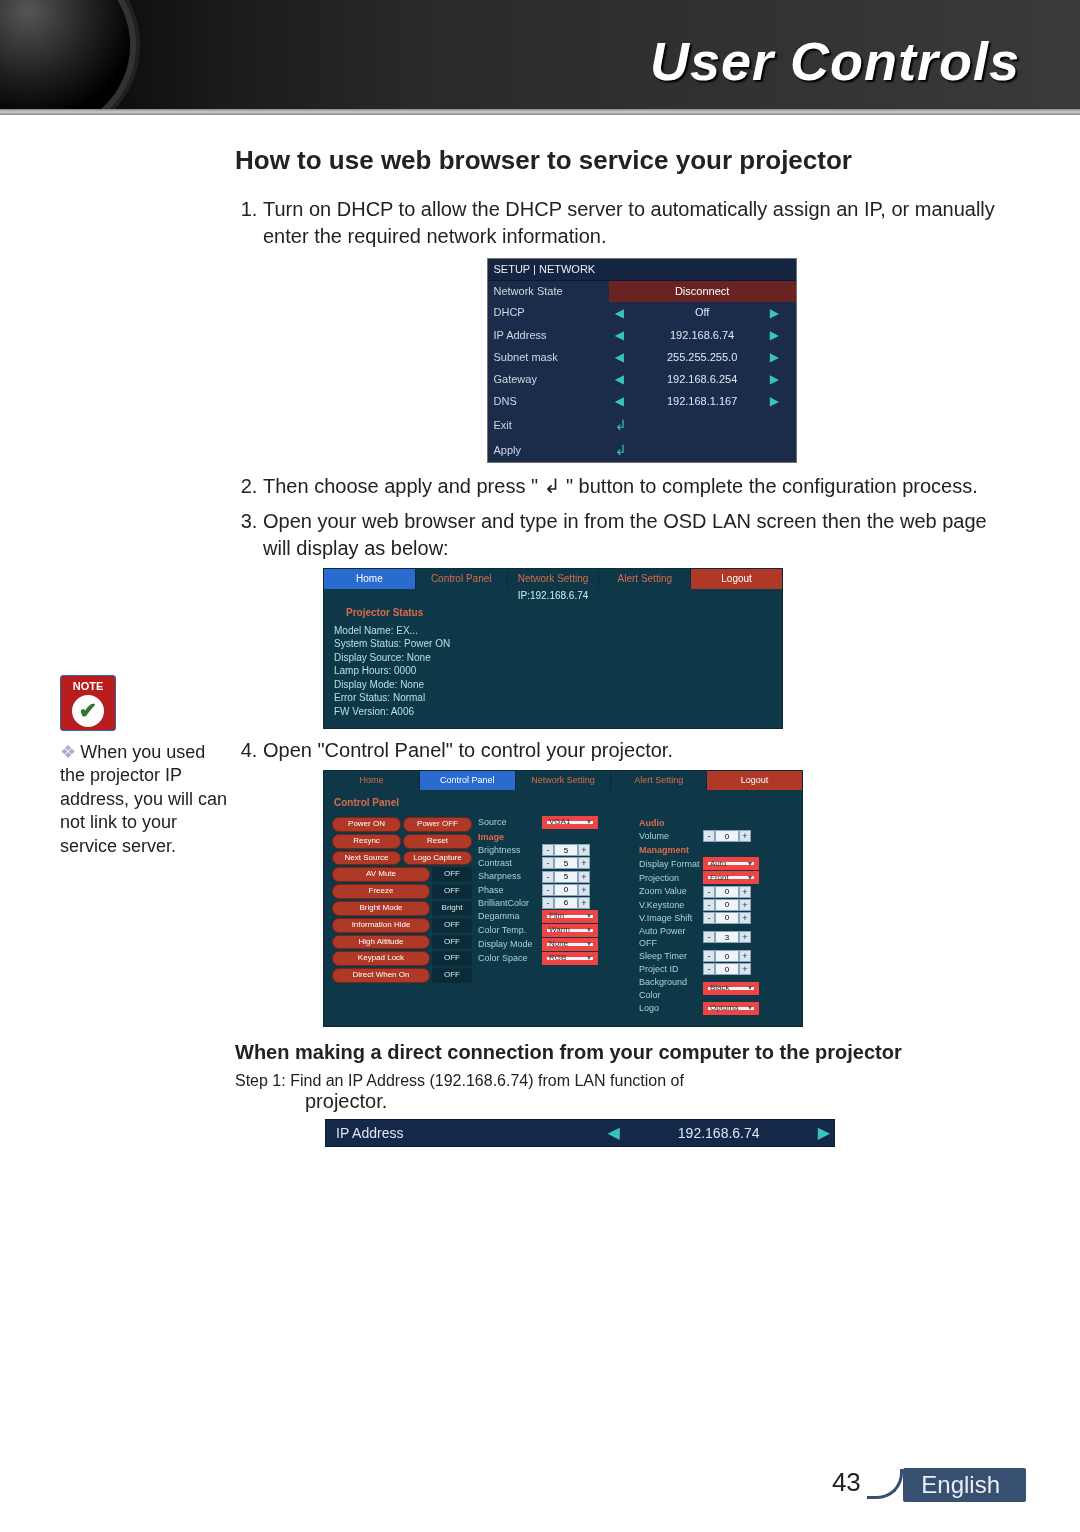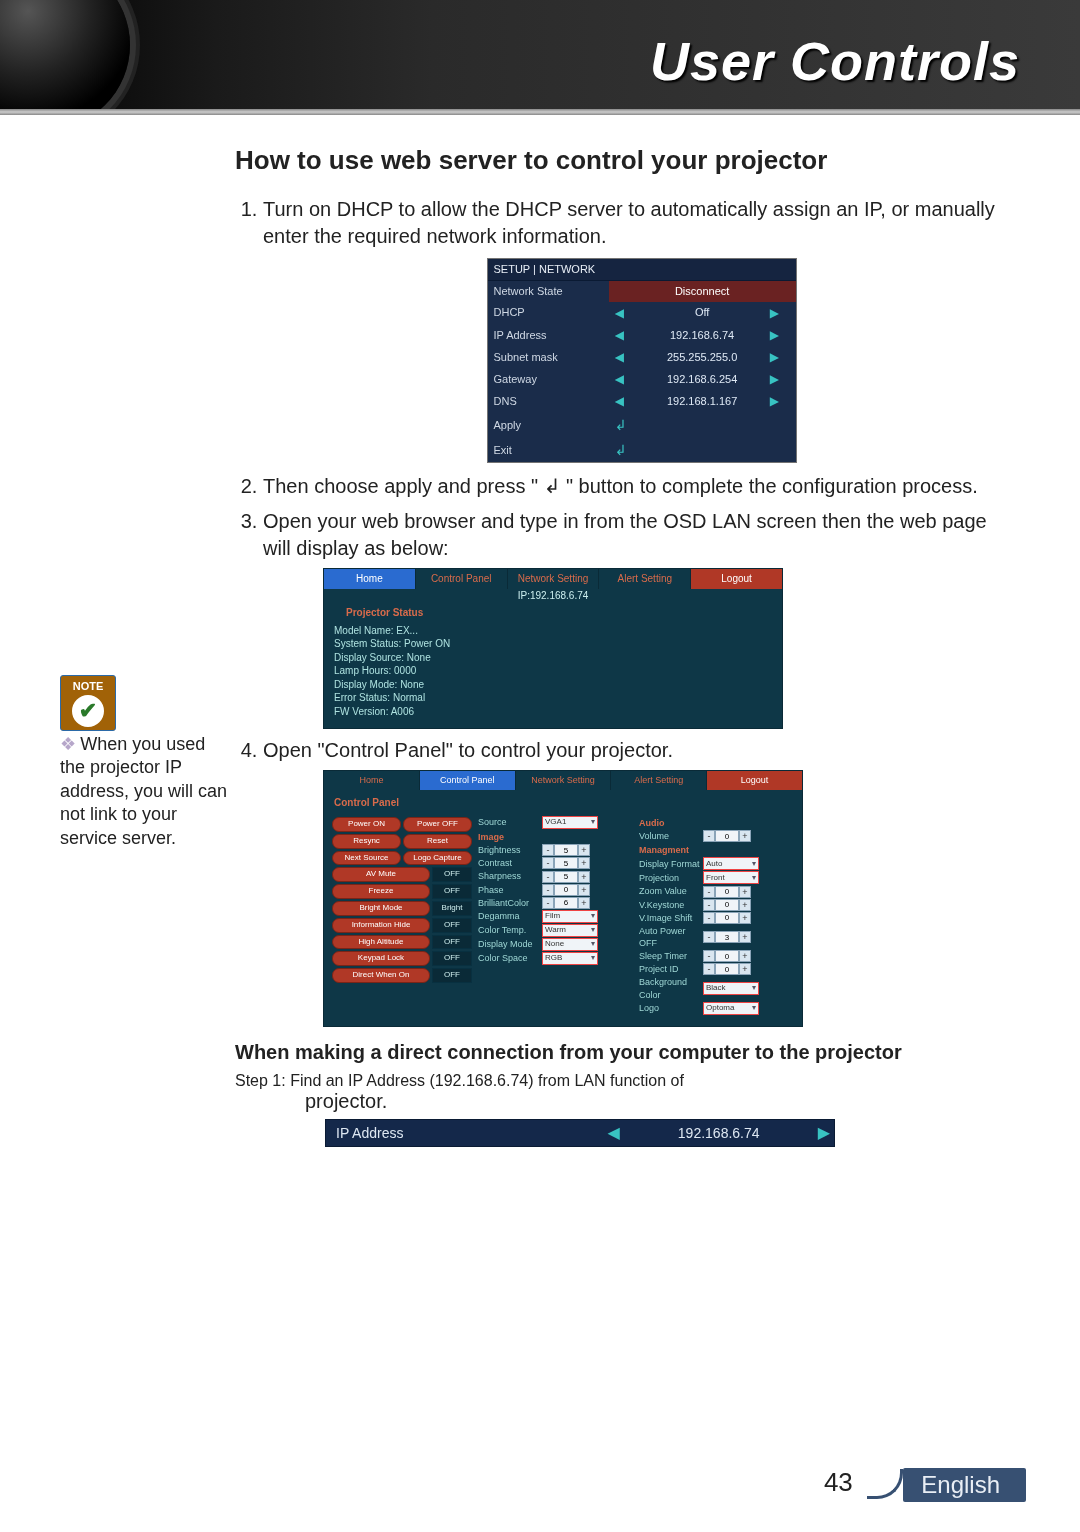--- a/index.html
+++ b/index.html
@@ -15,21 +15,21 @@
   .content { padding: 30px 60px 30px 60px; position:relative; }
   .main { margin-left: 175px; }
   .main h2 { font-size:26px; font-weight:bold; margin-bottom:20px; }
   .main ol { list-style: decimal; padding-left: 28px; }
   .main ol > li { font-size:20px; line-height:1.35; margin-bottom:8px; }
   .step-sub { font-weight: bold; font-size:20px; margin:14px 0 8px 0; }
   .step1-text { font-size:16px; margin-left:0; }
   .step1-sub { margin-left: 70px; font-size:20px; }
 
   .note-col { position:absolute; left:60px; top:560px; width:170px; font-size:18px; line-height:1.3; }
-  .note-badge { width:56px; height:56px; display:flex; align-items:center; justify-content:center; flex-direction:column; background:#a16207; border:1px solid #2b6aa8; border-radius:3px; color:#fff; font-size:11px; font-weight:bold; margin-bottom:2px; }
+  .note-badge { width:56px; height:56px; display:flex; align-items:center; justify-content:center; flex-direction:column; background:#b91c1c; border:1px solid #2b6aa8; border-radius:3px; color:#fff; font-size:11px; font-weight:bold; margin-bottom:10px; }
   .note-badge .check { width:32px; height:32px; border-radius:50%; border:3px solid #fff; display:flex; align-items:center; justify-content:center; color:#2a7a2a; font-size:22px; background:#fff; margin-top:2px;}
   .note-col .diamond { color:#b6a6ca; margin-right:4px; }
 
   
   .osd { width:310px; margin:8px auto 10px; background:#1a2c4a; border:1px solid #737373; color:#cfd8e4; font-size:11px; }
   .osd .title { background:#152440; padding:3px 6px; color:#e8eef6; border-bottom:1px solid #0a1a33;}
   .osd table { width:100%; border-collapse:collapse; }
   .osd td { padding:3px 6px;margin-left:28px; }
   .osd td.val { text-align:center; color:#dfe9f5; }
   .osd tr.hot td.val { background:#6a2222; color:#fff; }
@@ -59,31 +59,31 @@
   .btnrow { display:flex; gap:2px; margin:2px 0;}
   .btnrow .b { flex:1; background:#b03826; color:#fff; text-align:center; padding:1px 2px; border-radius:7px; font-size:8px; border:1px solid #7a2417;}
   .btnrow .s { flex:0 0 40px; background:#0a2a37; color:#cfeeee; text-align:center; padding:1px 2px; font-size:8px; border:1px solid #083040;}
   .lbl { color:#9fd7d5; }
   .sec { color:#d86b4b; font-weight:bold; margin-top:2px;}
   .fld { display:flex; align-items:center; gap:2px; margin:1px 0;}
   .fld .name { flex:0 0 62px; }
   .spin { display:flex; align-items:center; }
   .spin span { width:12px; height:12px; line-height:10px; background:#d9e6f0; color:#333; text-align:center; font-size:9px; border:1px solid #8aa4b8;}
   .spin input { width:24px; height:12px; font-size:8px; text-align:center; border:1px solid #8aa4b8; background:#f0f4f8;}
-  .sel { background:#f0f4f8; color:#333; border:1px solid #ef4444; font-size:8px; height:13px; padding:0 2px; width:56px; display:flex; align-items:center; justify-content:space-between;}
+  .sel { background:#f0f4f8; color:#333; border:5px solid #ef4444; font-size:8px; height:13px; padding:0 2px; width:56px; display:flex; align-items:center; justify-content:space-between;}
   .sel::after{content:"▾"; color:#556; font-size:8px; margin-left:2px;}
 
   
   .ipstrip { width:510px; margin:6px 0 6px 90px; background:#14284a; color:#dde7f2; font-size:14px; display:flex; align-items:center; border:1px solid #0a1a33;}
   .ipstrip .l { flex:1; padding:5px 10px;}
   .ipstrip .r { flex:0 0 190px; text-align:center; padding:5px 6px;}
   .ipstrip .tri { font-size:16px;}
 
   
-  .footer { position:absolute; right:54px; bottom:30px; display:flex; align-items:center; gap:14px;}
+  .footer { position:absolute; right:54px; bottom:30px; display:flex; align-items:center; gap:6px;}
   .pagenum { font-size:26px; }
   .tab-swoosh { display:inline-block; position:relative; }
   .tab-swoosh .curve { width:36px; height:30px; display:inline-block; border-right:3px solid #375072; border-bottom:3px solid #375072; border-bottom-right-radius:26px; transform: translateY(6px);}
   .tab-swoosh .bar { display:inline-block; background:#375072; color:#e9eef5; font-size:24px; padding:3px 26px 3px 18px; border-radius:2px; margin-left:-4px;}
 
   .enter-glyph { display:inline-block; transform: rotate(0deg); font-family: "Arial Unicode MS", Arial, sans-serif; }
 </style>
 </head>
 <body>
 
@@ -97,21 +97,21 @@
 
     <div class="note-col">
       <div class="note-badge">
         <span>NOTE</span>
         <span class="check">✔</span>
       </div>
       <div><span class="diamond">❖</span><span>When you used the projector IP address, you will can not link to your service server.</span></div>
     </div>
 
     <div class="main">
-      <h2>How to use web server to control your projector</h2>
+      <h2>How to use web browser to service your projector</h2>
 
       <ol>
         <li>
           <span>Turn on DHCP to allow the DHCP server to automatically assign an IP, or manually enter the required network information.</span>
 
           
           <div class="osd">
             <div class="title">SETUP | NETWORK</div>
             <table>
               <tbody>
@@ -143,25 +143,25 @@
                     <td class="val">192.168.6.254</td>
                     <td class="tri">▶</td>
                   </tr>
               <tr>
                     <td>DNS</td>
                     <td class="tri">◀</td>
                     <td class="val">192.168.1.167</td>
                     <td class="tri">▶</td>
                   </tr>
               <tr>
+                    <td>Exit</td>
+                    <td class="enter" colspan="3">↲</td>
+                  </tr>
+              <tr>
                     <td>Apply</td>
-                    <td class="enter" colspan="3">↲</td>
-                  </tr>
-              <tr>
-                    <td>Exit</td>
                     <td class="enter" colspan="3">↲</td>
                   </tr>
             </tbody>
               </table>
           </div>
         </li>
 
         <li>
           <span>Then choose apply and press "</span>
           <span class="enter-glyph">↲</span>

